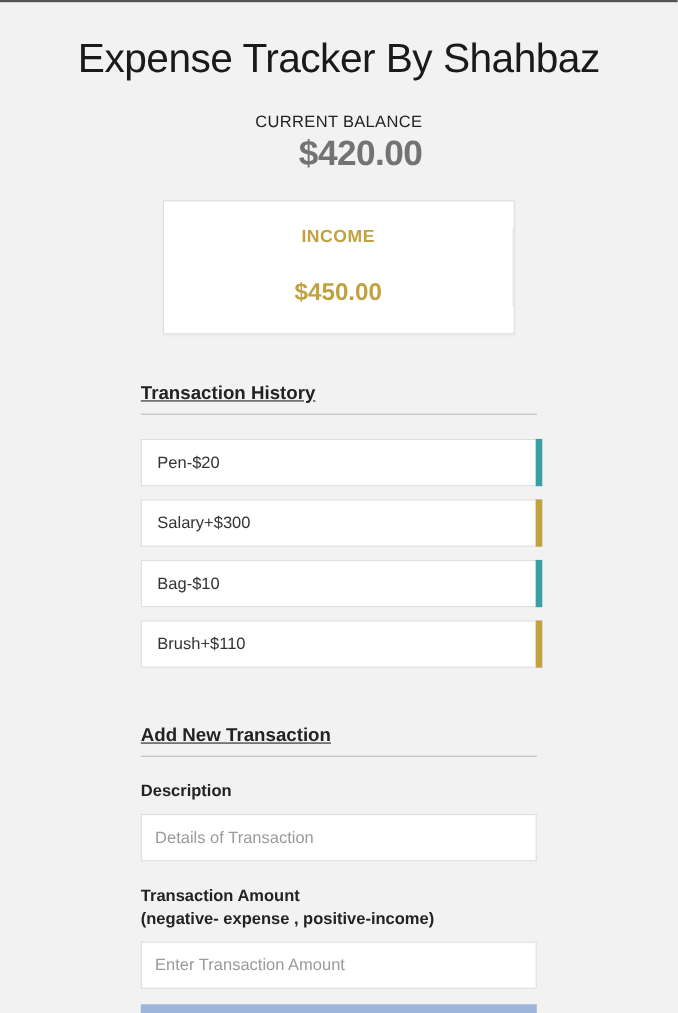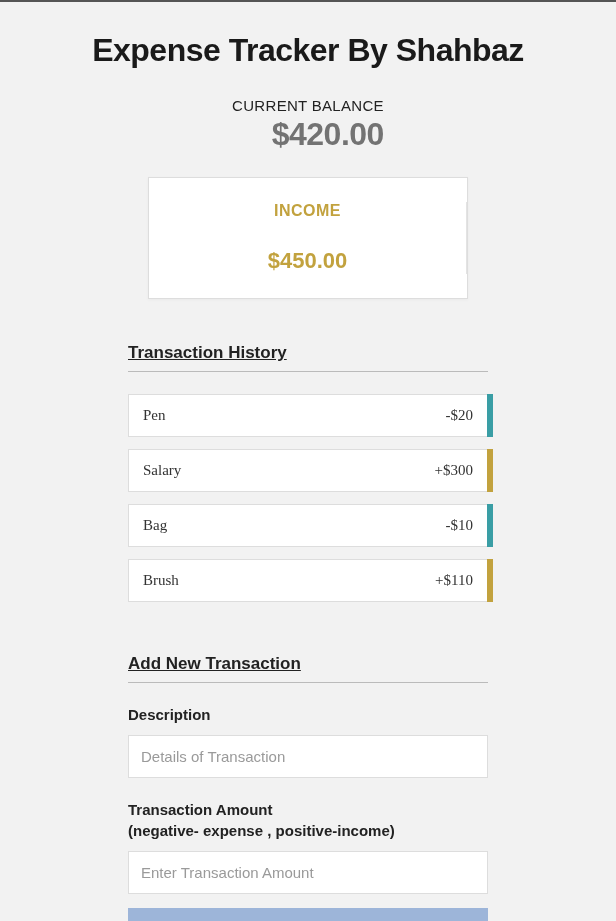--- a/index.html
+++ b/index.html
@@ -9,22 +9,22 @@
       border-top: 2px solid #555;
       min-height: 921px;
       width: 616px;
       margin: 0 auto;
       display: flex;
       flex-direction: column;
       align-items: center;
       padding-top: 30px;
     }
     .page-title {
-      font-size: 32px;
-      font-weight: 700;
+      font-size: 37px;
+      font-weight: 400;
       color: #1a1a1a;
       margin-bottom: 28px;
       letter-spacing: -0.5px;
     }
     .balance-label {
       font-size: 15px;
       font-weight: 400;
       color: #222;
       letter-spacing: 0.3px;
       text-align: center;
@@ -83,28 +83,26 @@
     }
 
     .tx-list {
       list-style: none;
       margin-top: 22px;
     }
     .tx-item {
       background: #fff;
       border: 1px solid #ddd;
       display: flex;
-      justify-content: space-between;
       align-items: center;
       padding: 12px 14px;
       margin-bottom: 12px;
       position: relative;
       font-size: 15px;
       color: #333;
-      font-family: Liberation Serif, serif;
     }
     .tx-item::after {
       content: "";
       position: absolute;
       right: -6px;
       top: -1px;
       bottom: -1px;
       width: 6px;
     }
     .tx-item.expense::after { background: #3a9ea5; }

